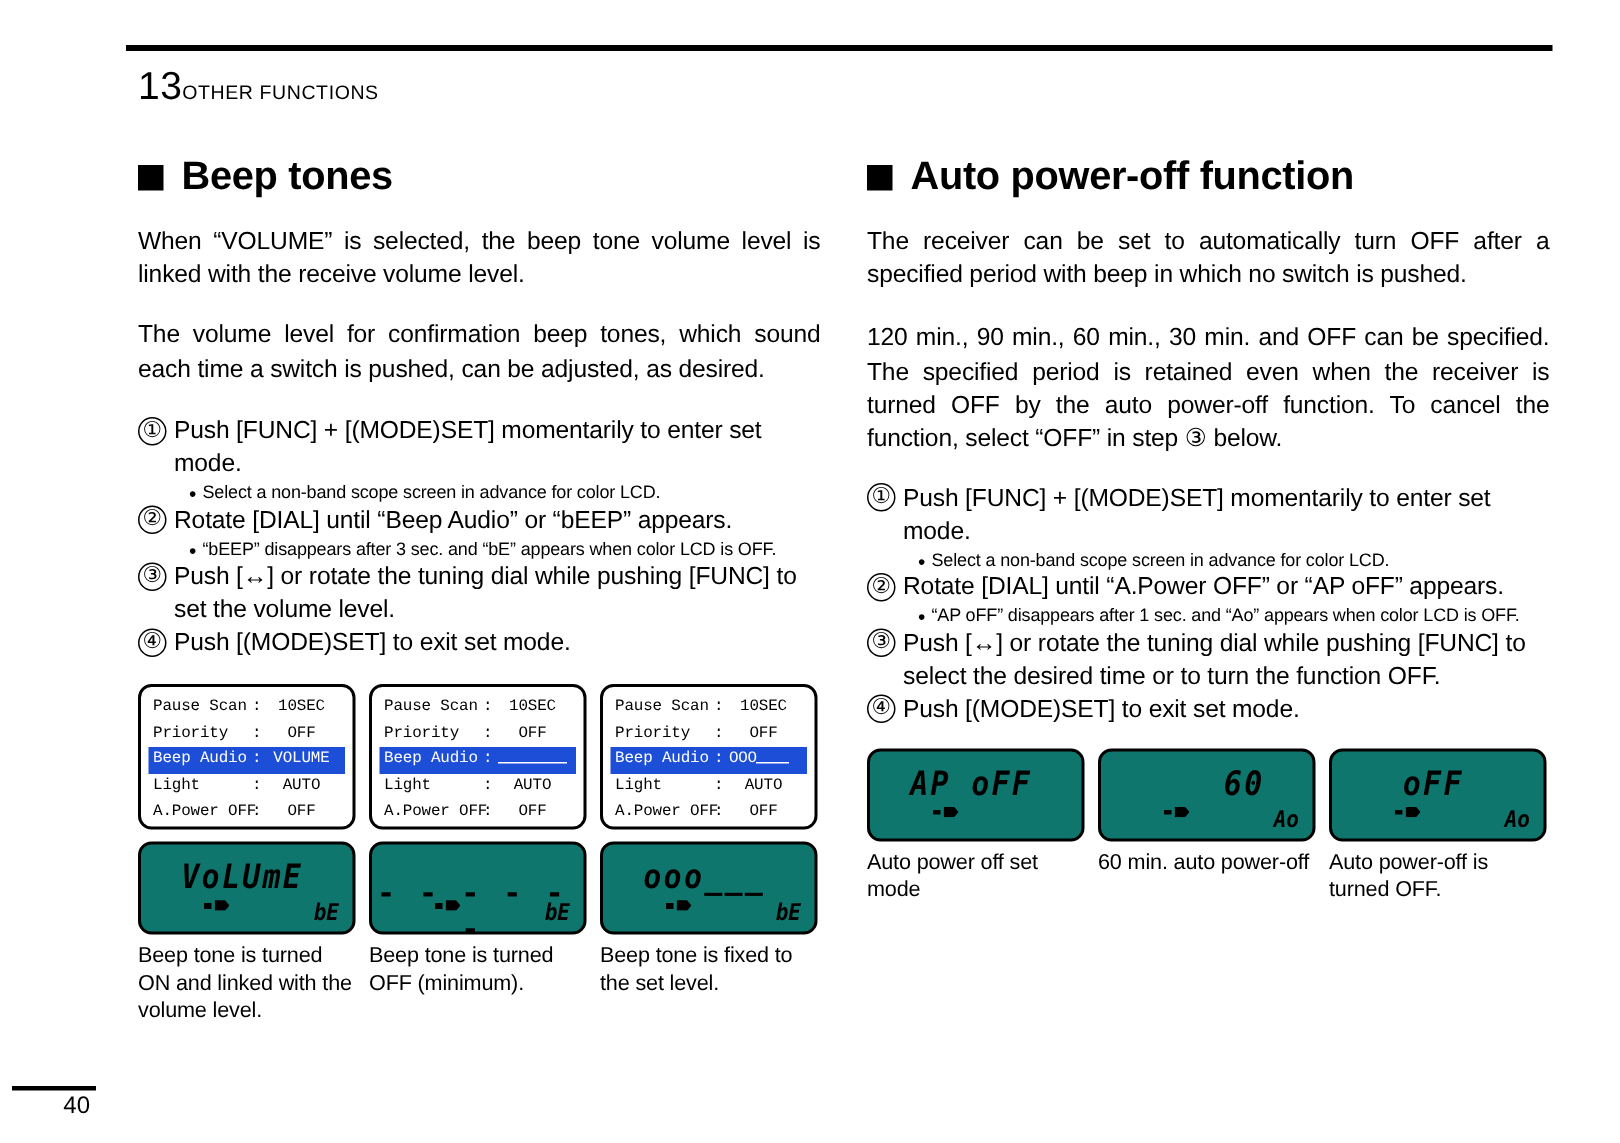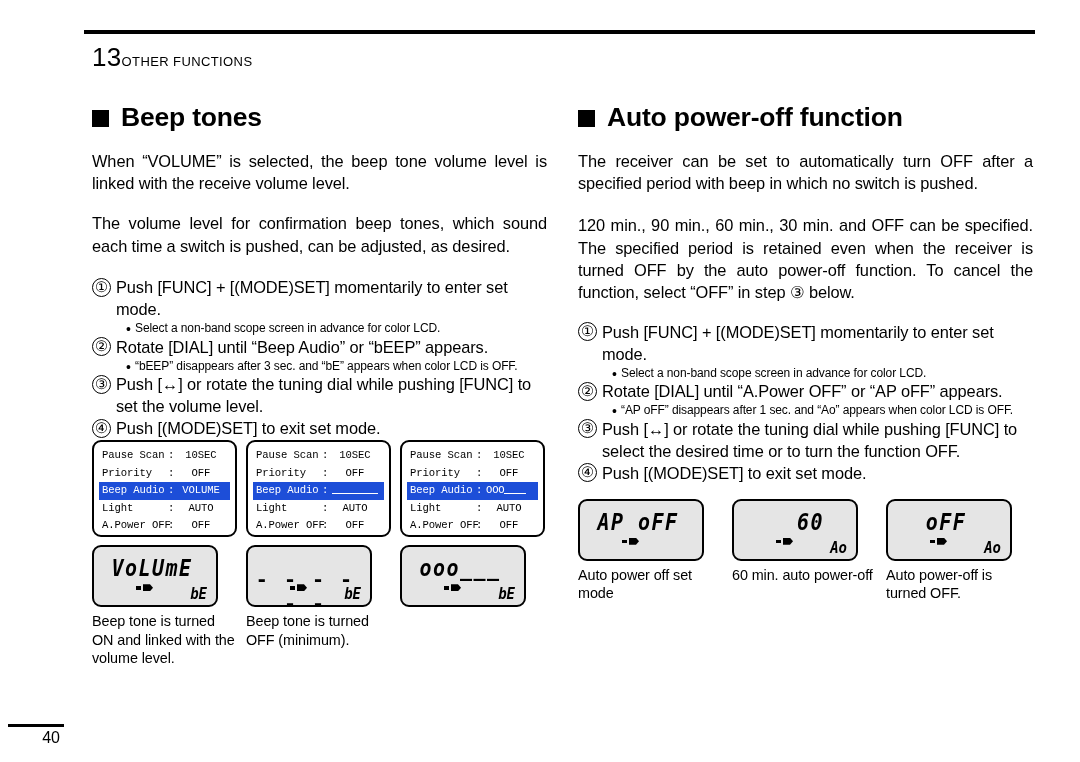--- a/index.html
+++ b/index.html
@@ -144,21 +144,21 @@
     left: 0;
     top: -1px;
     font-size: 14px;
   }
 
   
   .lcd-row {
     display: flex;
     gap: 7px;
   }
-  .lcd-row.menu-row { }
+  .lcd-row.menu-row { margin-top: 16px; }
   .lcd-row.seg-row  { margin-top: 8px; }
 
   .lcd-cell { width: 147px; }
 
   
   .lcd-menu {
     width: 145px;
     height: 97px;
     border: 2.2px solid #000;
     border-radius: 9px;
@@ -201,26 +201,26 @@
   .bar-part-line {
     display: inline-block;
     border-bottom: 1.6px solid #fff;
     width: 22px;
     height: 9px;
     vertical-align: -1px;
   }
 
   
   .lcd-seg {
-    width: 126px;
+    width: 145px;
     height: 62px;
     border: 2.2px solid #000;
     border-radius: 9px;
     box-sizing: border-box;
-    background: #e5e5e5;
+    background: #0f766e;
     position: relative;
   }
   .seg-main {
     position: absolute;
     left: 0; right: 6px;
     top: 9px;
     text-align: center;
     font-family: "DejaVu Sans Mono", monospace;
     font-weight: bold;
     font-size: 20px;
@@ -447,20 +447,21 @@
 
     <div class="lcd-cell">
       <div class="lcd-seg">
         <div class="seg-main">ooo___</div>
         <div class="seg-arrow">
             <span class="tail"></span>
             <span class="head"></span>
           </div>
         <div class="seg-sub">bE</div>
       </div>
+      <div class="lcd-cap">Beep tone is fixed to the set level.</div>
     </div>
   </div>
 </div>
 
 <div class="col col-right">
   <div class="sec-head">
     <span class="sec-bullet"></span>
     <span class="sec-title">Auto power-off function</span>
   </div>
 

